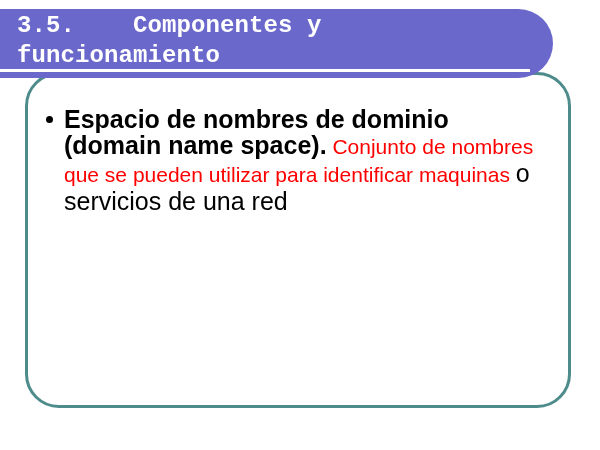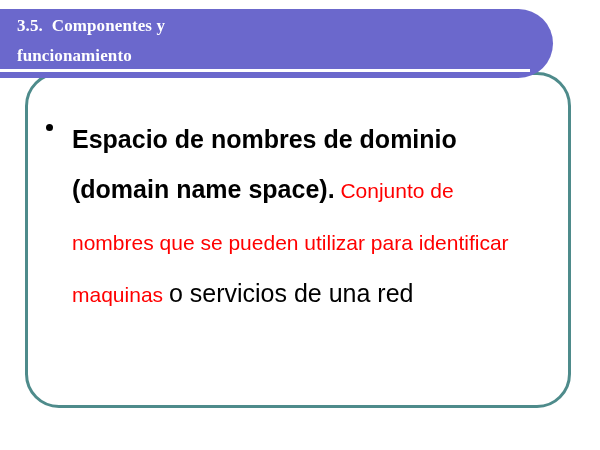--- a/index.html
+++ b/index.html
@@ -50,23 +50,23 @@
     border-top-left-radius: 0;
     border-bottom-left-radius: 0;
     overflow: hidden;
   }
   .title-text {
     position: absolute;
     left: 17px;
     top: 2px;
     width: 520px;
     color: #ffffff;
-    font-family: Liberation Serif, serif;
+    font-family: Liberation Mono, monospace;
     font-weight: bold;
-    font-size: 17px;
+    font-size: 24px;
     line-height: 30px;
     letter-spacing: 0.1px;
     white-space: pre;
   }
   .title-rule {
     position: absolute;
     left: 0px;
     top: 60px;
     width: 530px;
     height: 3px;
@@ -87,25 +87,25 @@
   .bullet-dot {
     position: absolute;
     left: 2px;
     top: 10px;
     width: 7px;
     height: 7px;
     background: #000000;
     border-radius: 50%;
   }
   .rich {
-    margin: 8px;
+    margin: 0;
     color: #000000;
     font-family: "Liberation Sans", sans-serif;
     font-size: 25px;
-    line-height: 50px;
+    line-height: 26px;
     text-align: left;
   }
   .seg-bold {
     font-weight: bold;
     color: #000000;
     font-size: 25px;
   }
   .seg-red {
     font-weight: normal;
     color: #FF0000;

